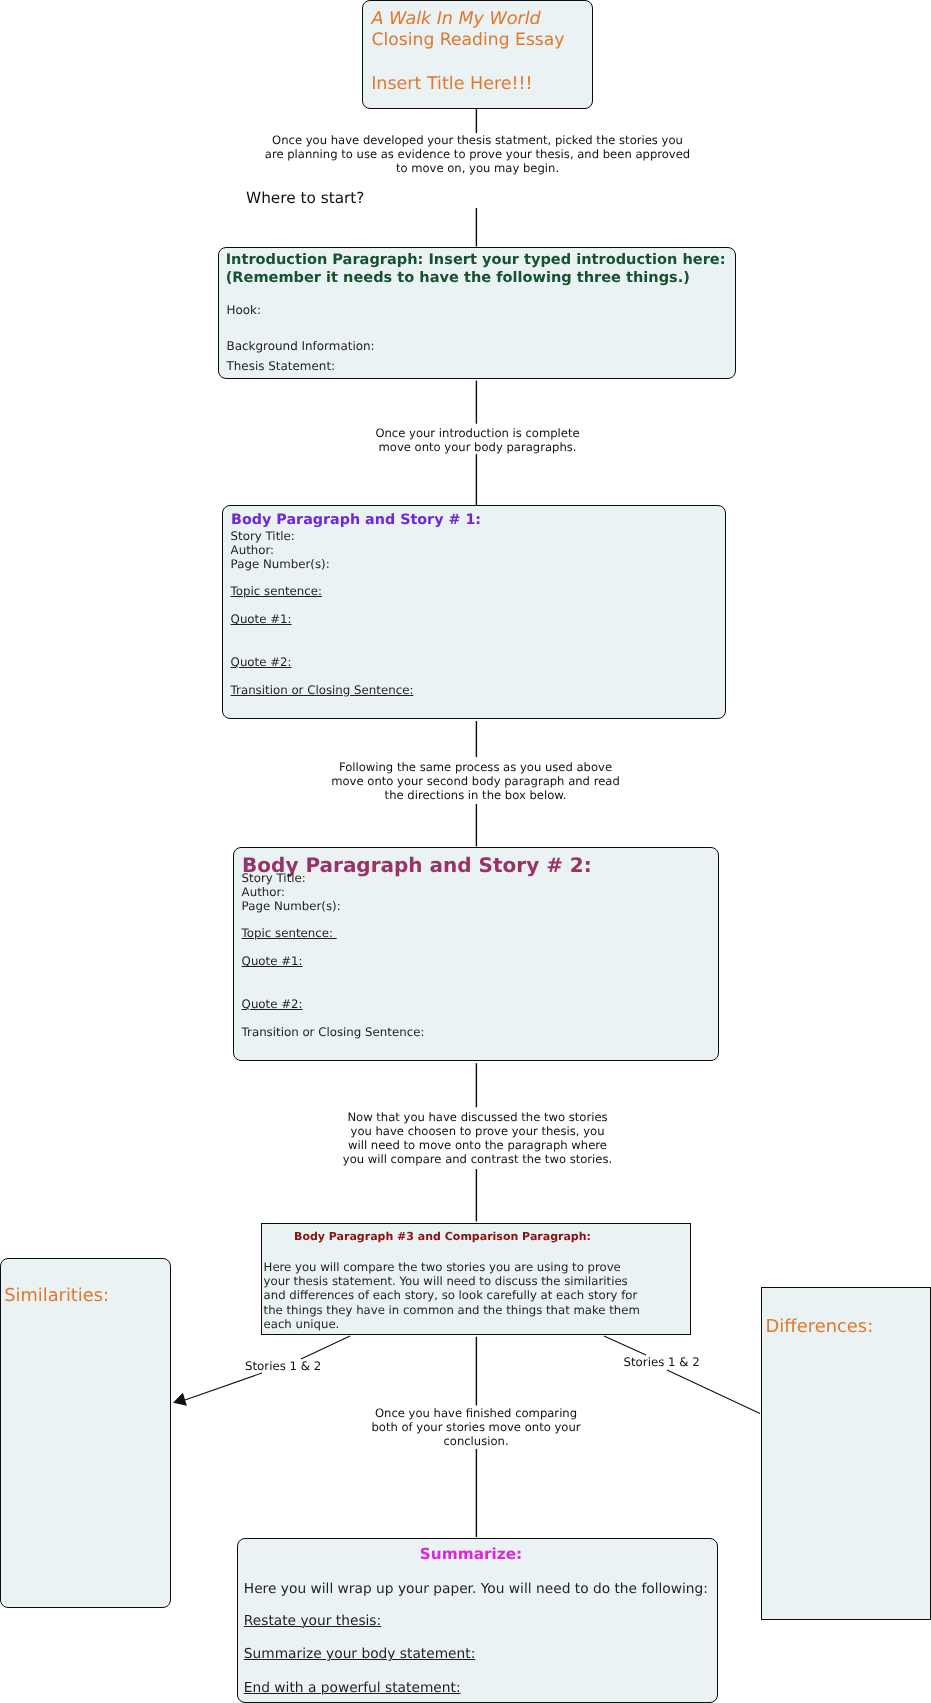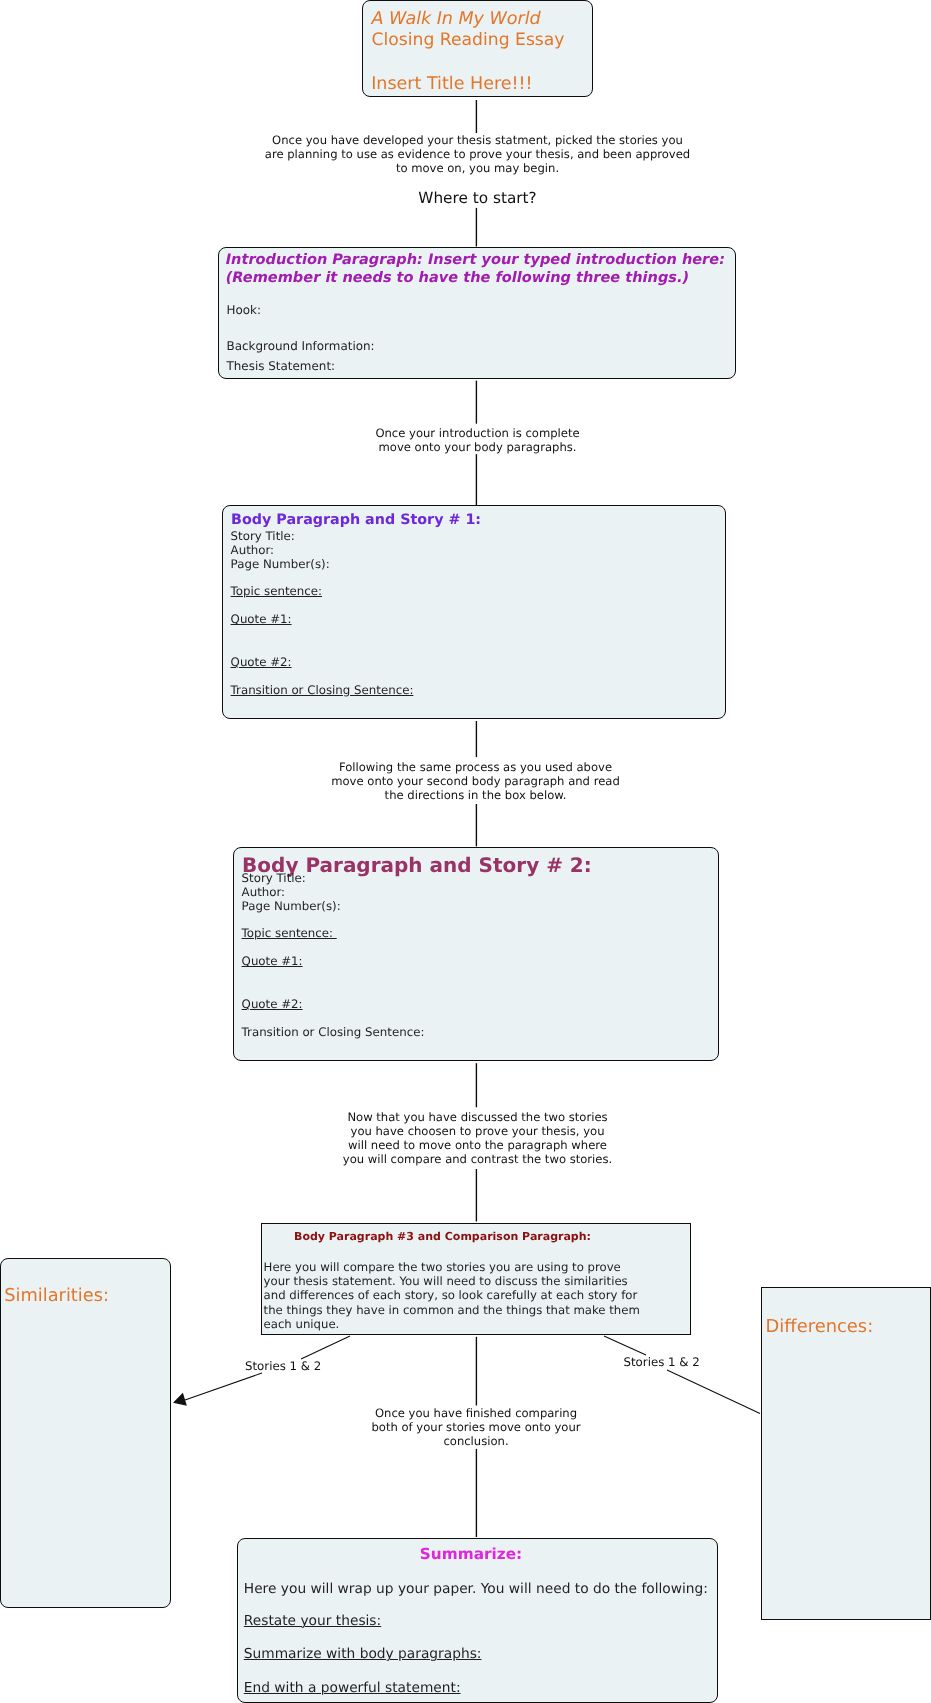--- a/index.html
+++ b/index.html
@@ -6,27 +6,27 @@
   body{width:931px;height:1703px;position:relative;overflow:hidden;
        font-family:"DejaVu Sans",sans-serif;color:#1f1f1f;
        text-rendering:geometricPrecision;-webkit-font-smoothing:antialiased;}
   .box{position:absolute;background:#ebf2f4;border:1.7px solid #0d0d0d;box-sizing:border-box;}
   .rnd{border-radius:8px;}
   svg.lines{position:absolute;left:0;top:0;width:931px;height:1703px;pointer-events:none;}
   .note{position:absolute;text-align:center;font-size:11.6px;line-height:14.1px;color:#111;}
   .u{text-decoration:underline;text-underline-offset:1.3px;text-decoration-thickness:1px;}
 
   
-  #title-box{left:362px;top:0px;width:231px;height:97px;padding-left:12px;}
+  #title-box{left:362px;top:0px;width:231px;height:109px;padding-left:12px;}
   #title-box .t1{position:absolute;left:8.5px;top:8.2px;font-size:17.6px;font-style:italic;line-height:21px;letter-spacing:-0.05px;}
   #title-box .t2{position:absolute;left:8.5px;top:29.3px;font-size:17.2px;line-height:21px;}
   #title-box .t3{position:absolute;left:8.2px;top:72.5px;font-size:17.5px;line-height:21px;}
 
   #intro-note{left:246px;top:133px;width:463px;}
-  #where-to-start{position:absolute;left:246px;top:189px;width:463px;text-align:center;font-size:15.3px;color:#111;}
+  #where-to-start{position:absolute;left:246px;top:189px;width:463px;font-size:15.3px;color:#111;}
 
   
   #intro-box{left:218px;top:247px;width:518px;height:132px;}
   #intro-box .hd{position:absolute;left:6.7px;top:2.5px;font-size:14.55px;font-weight:bold;line-height:18.6px;}
   #intro-box .it{position:absolute;left:7.5px;font-size:11.95px;}
   #intro-box .i0{top:54.5px;} #intro-box .i1{top:91px;} #intro-box .i2{top:110.5px;}
 
   #note2{left:300px;top:426px;width:355px;}
 
   
@@ -98,21 +98,21 @@
 
 <div class="note" id="intro-note">
   <div>Once you have developed your thesis statment, picked the stories you</div>
   <div>are planning to use as evidence to prove your thesis, and been approved</div>
   <div>to move on, you may begin.</div>
 </div>
 
 <div id="where-to-start">Where to start?</div>
 
 <div class="box rnd" id="intro-box">
-  <div class="hd" style="color: #a21caf; font-style: italic;">
+  <div class="hd" style="color: #14532d;">
     <div>Introduction Paragraph: Insert your typed introduction here:</div>
     <div>(Remember it needs to have the following three things.)</div>
   </div>
   <div class="it i0">Hook:</div>
   <div class="it i1">Background Information:</div>
   <div class="it i2">Thesis Statement:</div>
 </div>
 
 <div class="note" id="note2">
   <div>Once your introduction is complete</div>
@@ -178,15 +178,15 @@
 <div class="note" id="note5">
   <div>Once you have finished comparing</div>
   <div>both of your stories move onto your</div>
   <div>conclusion.</div>
 </div>
 
 <div class="box rnd" id="concl-box">
   <div class="hd" style="color: rgb(224, 36, 224);">Summarize:</div>
   <div class="ln" style="top:41.5px">Here you will wrap up your paper. You will need to do the following:</div>
   <div class="ln u" style="top:74.2px">Restate your thesis:</div>
-  <div class="ln u" style="top:107.4px">Summarize with body paragraphs:</div>
+  <div class="ln u" style="top:107.4px">Summarize your body statement:</div>
   <div class="ln u" style="top:140.6px">End with a powerful statement:</div>
 </div>
 
 </body></html>

